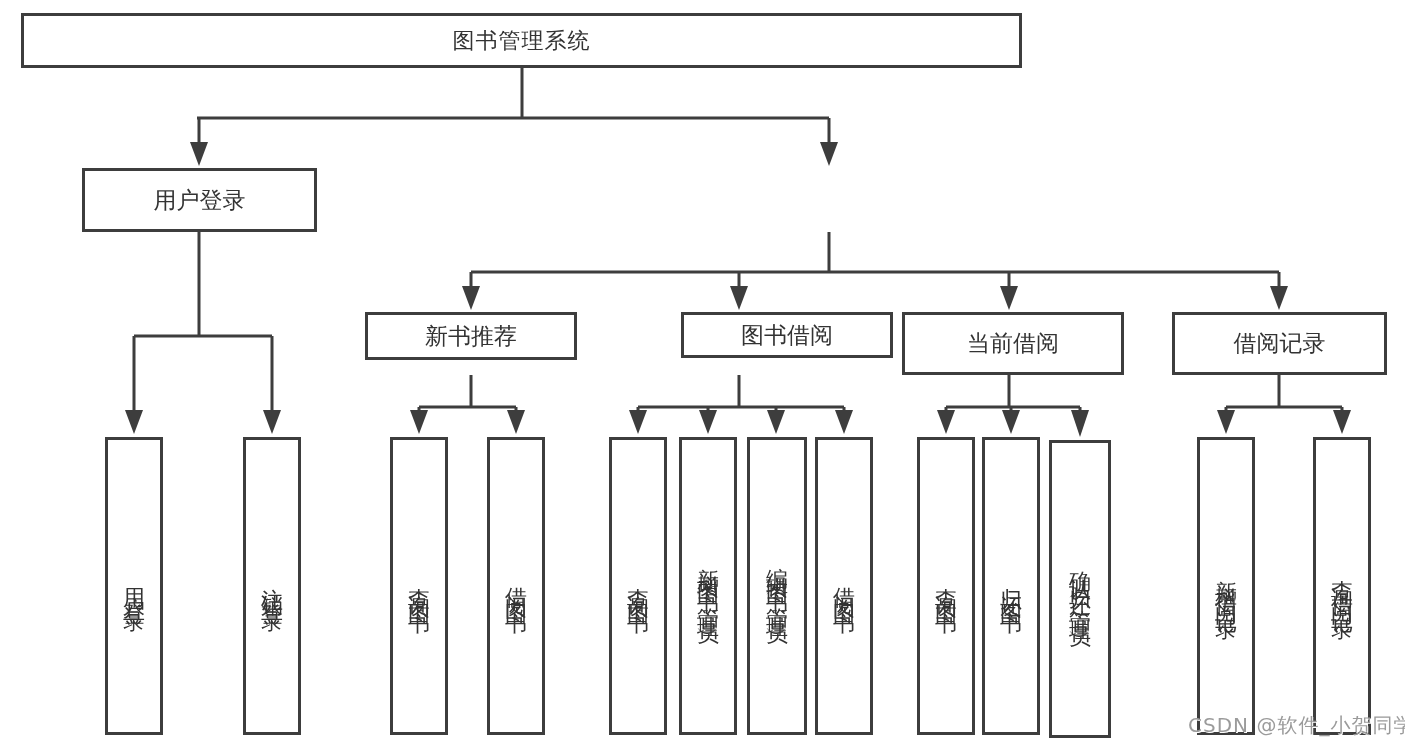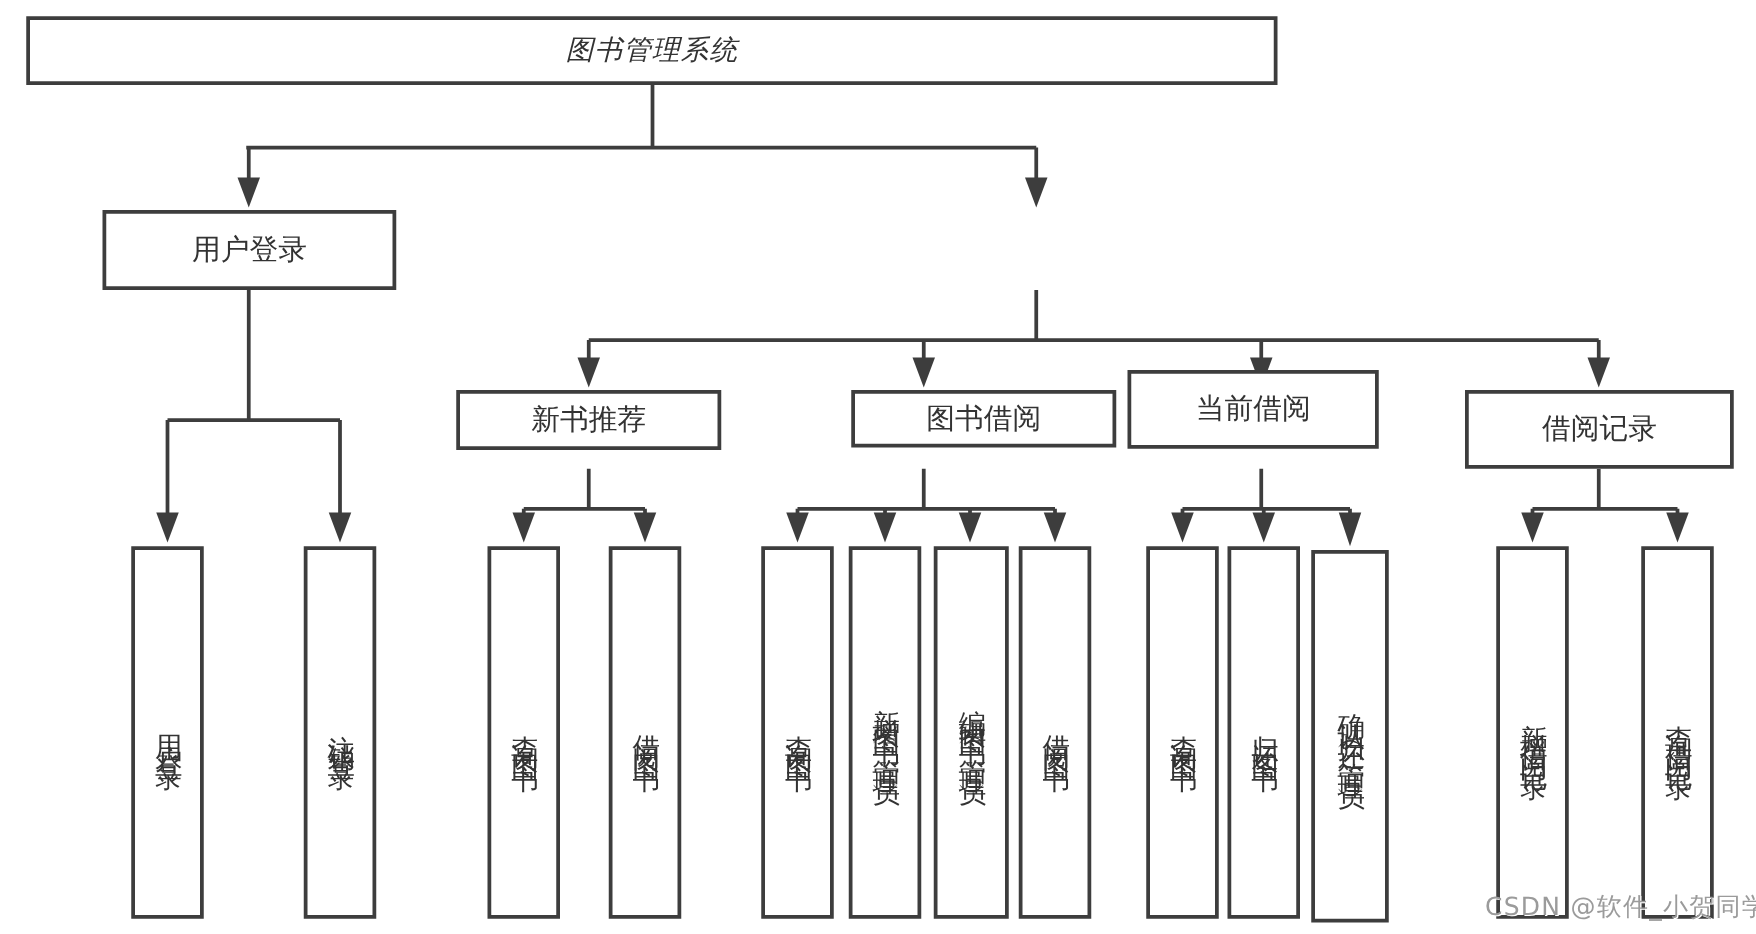--- a/index.html
+++ b/index.html
@@ -81,27 +81,27 @@
     <path d="M1009 375 V407 M946 407 H1080 M946 407 V412 M1011 407 V412 M1080 407 V412"></path>
     <polygon fill="#3d3d3d" stroke="none" points="937,410 955,410 946,434"></polygon>
     <polygon fill="#3d3d3d" stroke="none" points="1002,410 1020,410 1011,434"></polygon>
     <polygon fill="#3d3d3d" stroke="none" points="1071,410 1089,410 1080,437"></polygon>
 
     <path d="M1279 375 V407 M1226 407 H1342 M1226 407 V412 M1342 407 V412"></path>
     <polygon fill="#3d3d3d" stroke="none" points="1217,410 1235,410 1226,434"></polygon>
     <polygon fill="#3d3d3d" stroke="none" points="1333,410 1351,410 1342,434"></polygon>
   </svg>
 
-  <div class="node root" style="left:21px; top:13px; width:1001px; height:55px;font-style:italic;">图书管理系统</div>
+  <div class="node root" style="left:21px; top:13px; width:1001px; height:55px;">图书管理系统</div>
 
   <div class="node" style="left:82px; top:168px; width:235px; height:64px;">用户登录</div>
 
   <div class="node" style="left:365px; top:312px; width:212px; height:48px;">新书推荐</div>
   <div class="node" style="left:633px; top:312px; width:212px; height:46px;margin-left:48px;">图书借阅</div>
-  <div class="node" style="left:902px; top:296px; width:201px; height:63px;">当前借阅</div>
+  <div class="node" style="left:902px; top:312px; width:222px; height:63px;">当前借阅</div>
   <div class="node" style="left:1172px; top:312px; width:215px; height:63px;">借阅记录</div>
 
   <div class="node v" style="left:105px; top:437px; width:58px; height:298px;">用户登录</div>
   <div class="node v" style="left:243px; top:437px; width:58px; height:298px;">注销登录</div>
 
   <div class="node v" style="left:390px; top:437px; width:58px; height:298px;">查询图书</div>
   <div class="node v" style="left:487px; top:437px; width:58px; height:298px;">借阅图书</div>
 
   <div class="node v" style="left:609px; top:437px; width:58px; height:298px;">查询图书</div>
   <div class="node v" style="left:679px; top:437px; width:58px; height:298px;">新增图书（管理员）</div>

